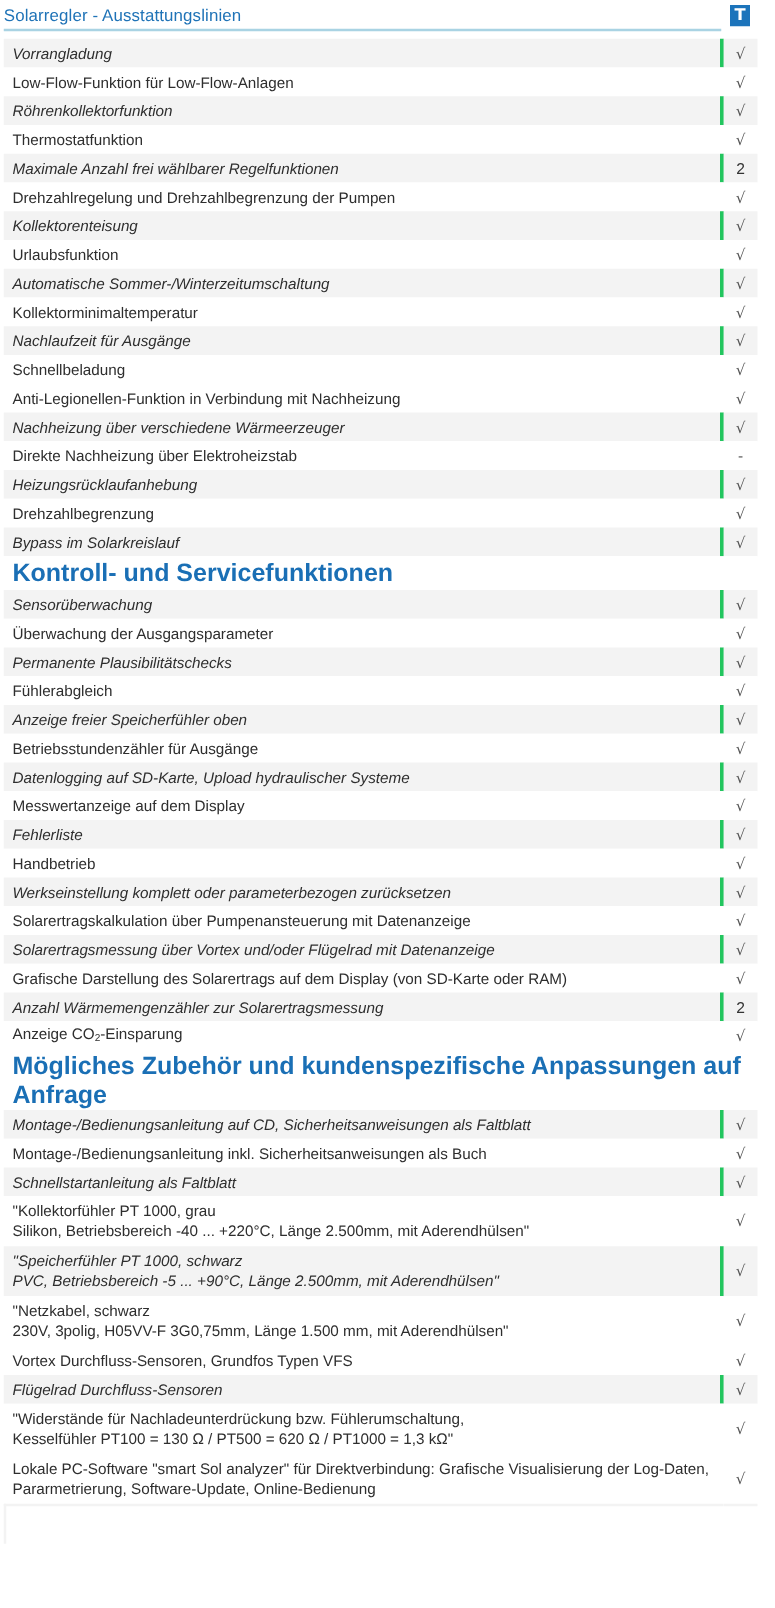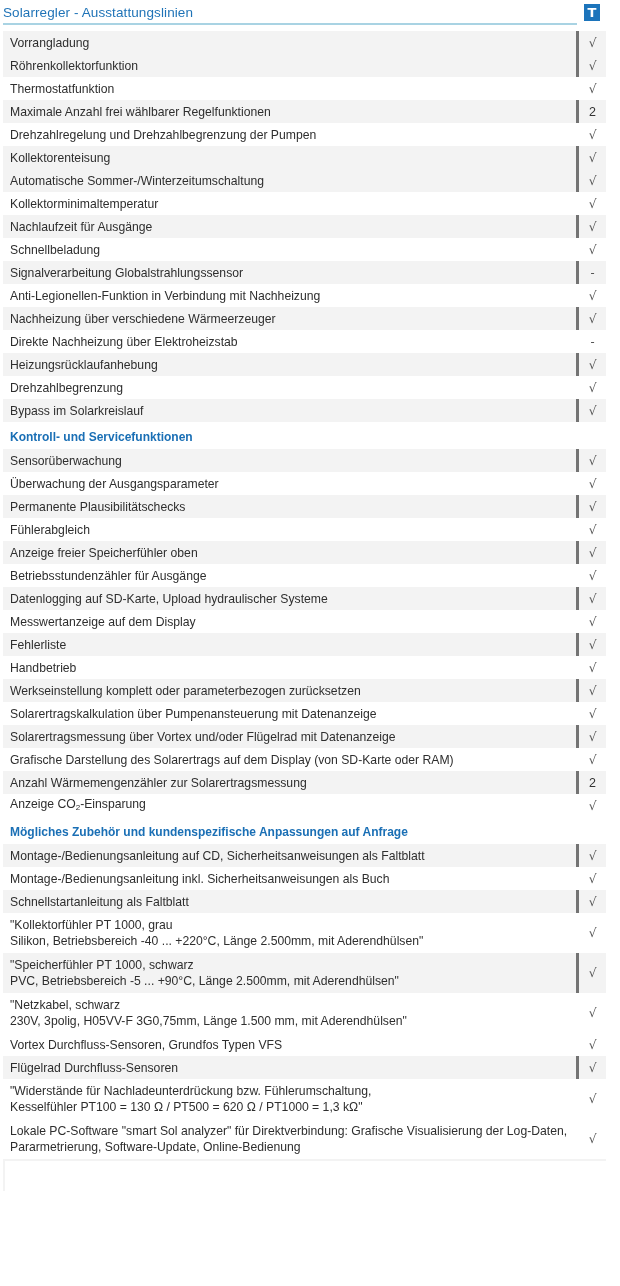--- a/index.html
+++ b/index.html
@@ -82,33 +82,33 @@
       font-family: "DejaVu Serif", serif;
       font-size: 11.5px;
       color: #555555;
     }
     td.val.num {
       font-family: "Liberation Sans", sans-serif;
       font-size: 12.5px;
       color: #333333;
     }
     tr.shade td { background: #f3f3f3; }
-    tr.shade td.label { border-right: 3px solid #737373; }
+    tr.shade td.label { border-right: 3px solid #22c55e; font-style: italic; }
     tr.plain td { background: #ffffff; }
     tr.plain td.label { border-right: 3px solid #ffffff; }
     tr.multi td.label {
       height: 38px;
       line-height: 16px;
       padding-top: 1px;
       padding-bottom: 1px;
     }
     tr.section td {
       background: #ffffff;
       height: 25px;
-      font-size: 12px;
+      font-size: 20px;
       font-weight: bold;
       color: #1a6fb5;
       padding-left: 7px;
       padding-top: 2px;
     }
     tr.tail td {
       height: 30px;
       background: #ffffff;
       border-top: 2px solid #f3f3f3;
     }
@@ -128,59 +128,63 @@
     <div class="t-icon">T</div>
   </div>
 
   <table class="spec">
     <tbody>
 
       <tr class="shade">
           <td class="label">Vorrangladung</td>
           <td class="val">√</td>
         </tr>
+      <tr class="plain">
+          <td class="label">Low-Flow-Funktion für Low-Flow-Anlagen</td>
+          <td class="val">√</td>
+        </tr>
       <tr class="shade">
           <td class="label">Röhrenkollektorfunktion</td>
           <td class="val">√</td>
         </tr>
       <tr class="plain">
           <td class="label">Thermostatfunktion</td>
           <td class="val">√</td>
         </tr>
       <tr class="shade">
           <td class="label">Maximale Anzahl frei wählbarer Regelfunktionen</td>
           <td class="val num">2</td>
         </tr>
       <tr class="plain">
           <td class="label">Drehzahlregelung und Drehzahlbegrenzung der Pumpen</td>
           <td class="val">√</td>
         </tr>
       <tr class="shade">
           <td class="label">Kollektorenteisung</td>
           <td class="val">√</td>
         </tr>
+      <tr class="plain">
+          <td class="label">Urlaubsfunktion</td>
+          <td class="val">√</td>
+        </tr>
       <tr class="shade">
           <td class="label">Automatische Sommer-/Winterzeitumschaltung</td>
           <td class="val">√</td>
         </tr>
       <tr class="plain">
           <td class="label">Kollektorminimaltemperatur</td>
           <td class="val">√</td>
         </tr>
       <tr class="shade">
           <td class="label">Nachlaufzeit für Ausgänge</td>
           <td class="val">√</td>
         </tr>
       <tr class="plain">
           <td class="label">Schnellbeladung</td>
           <td class="val">√</td>
-        </tr>
-      <tr class="shade">
-          <td class="label">Signalverarbeitung Globalstrahlungssensor</td>
-          <td class="val">-</td>
         </tr>
       <tr class="plain">
           <td class="label">Anti-Legionellen-Funktion in Verbindung mit Nachheizung</td>
           <td class="val">√</td>
         </tr>
       <tr class="shade">
           <td class="label">Nachheizung über verschiedene Wärmeerzeuger</td>
           <td class="val">√</td>
         </tr>
       <tr class="plain">

